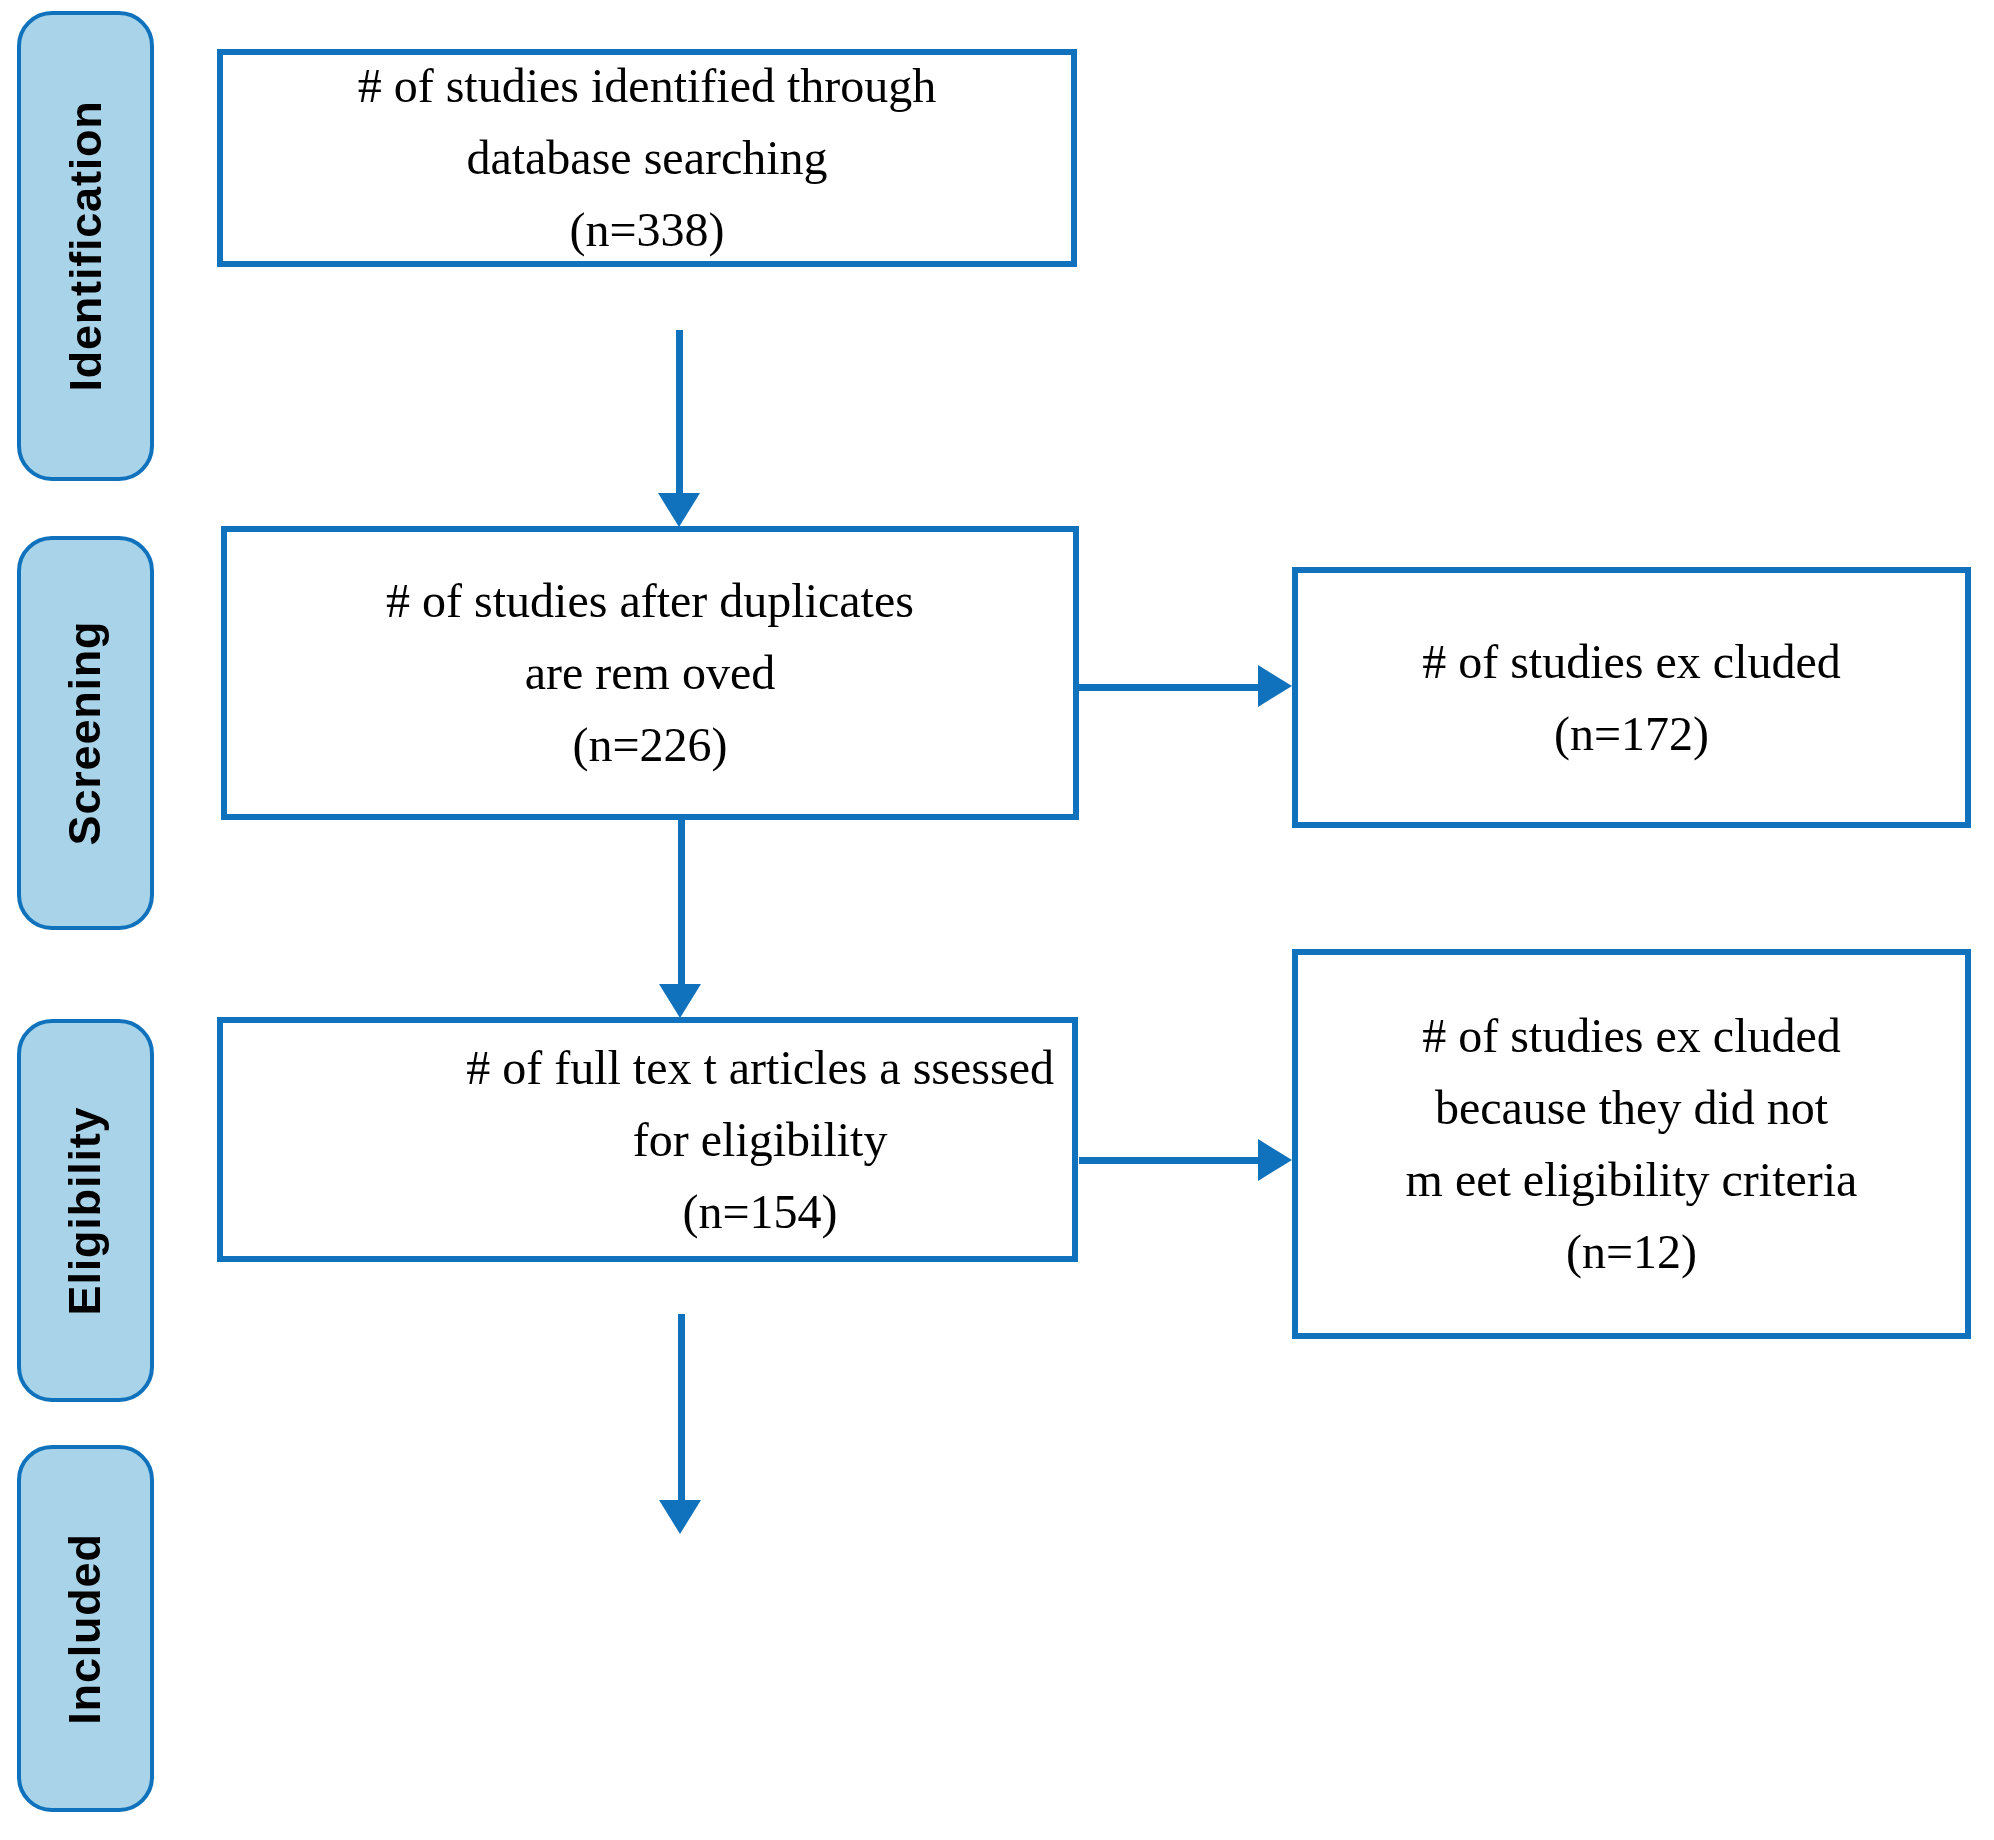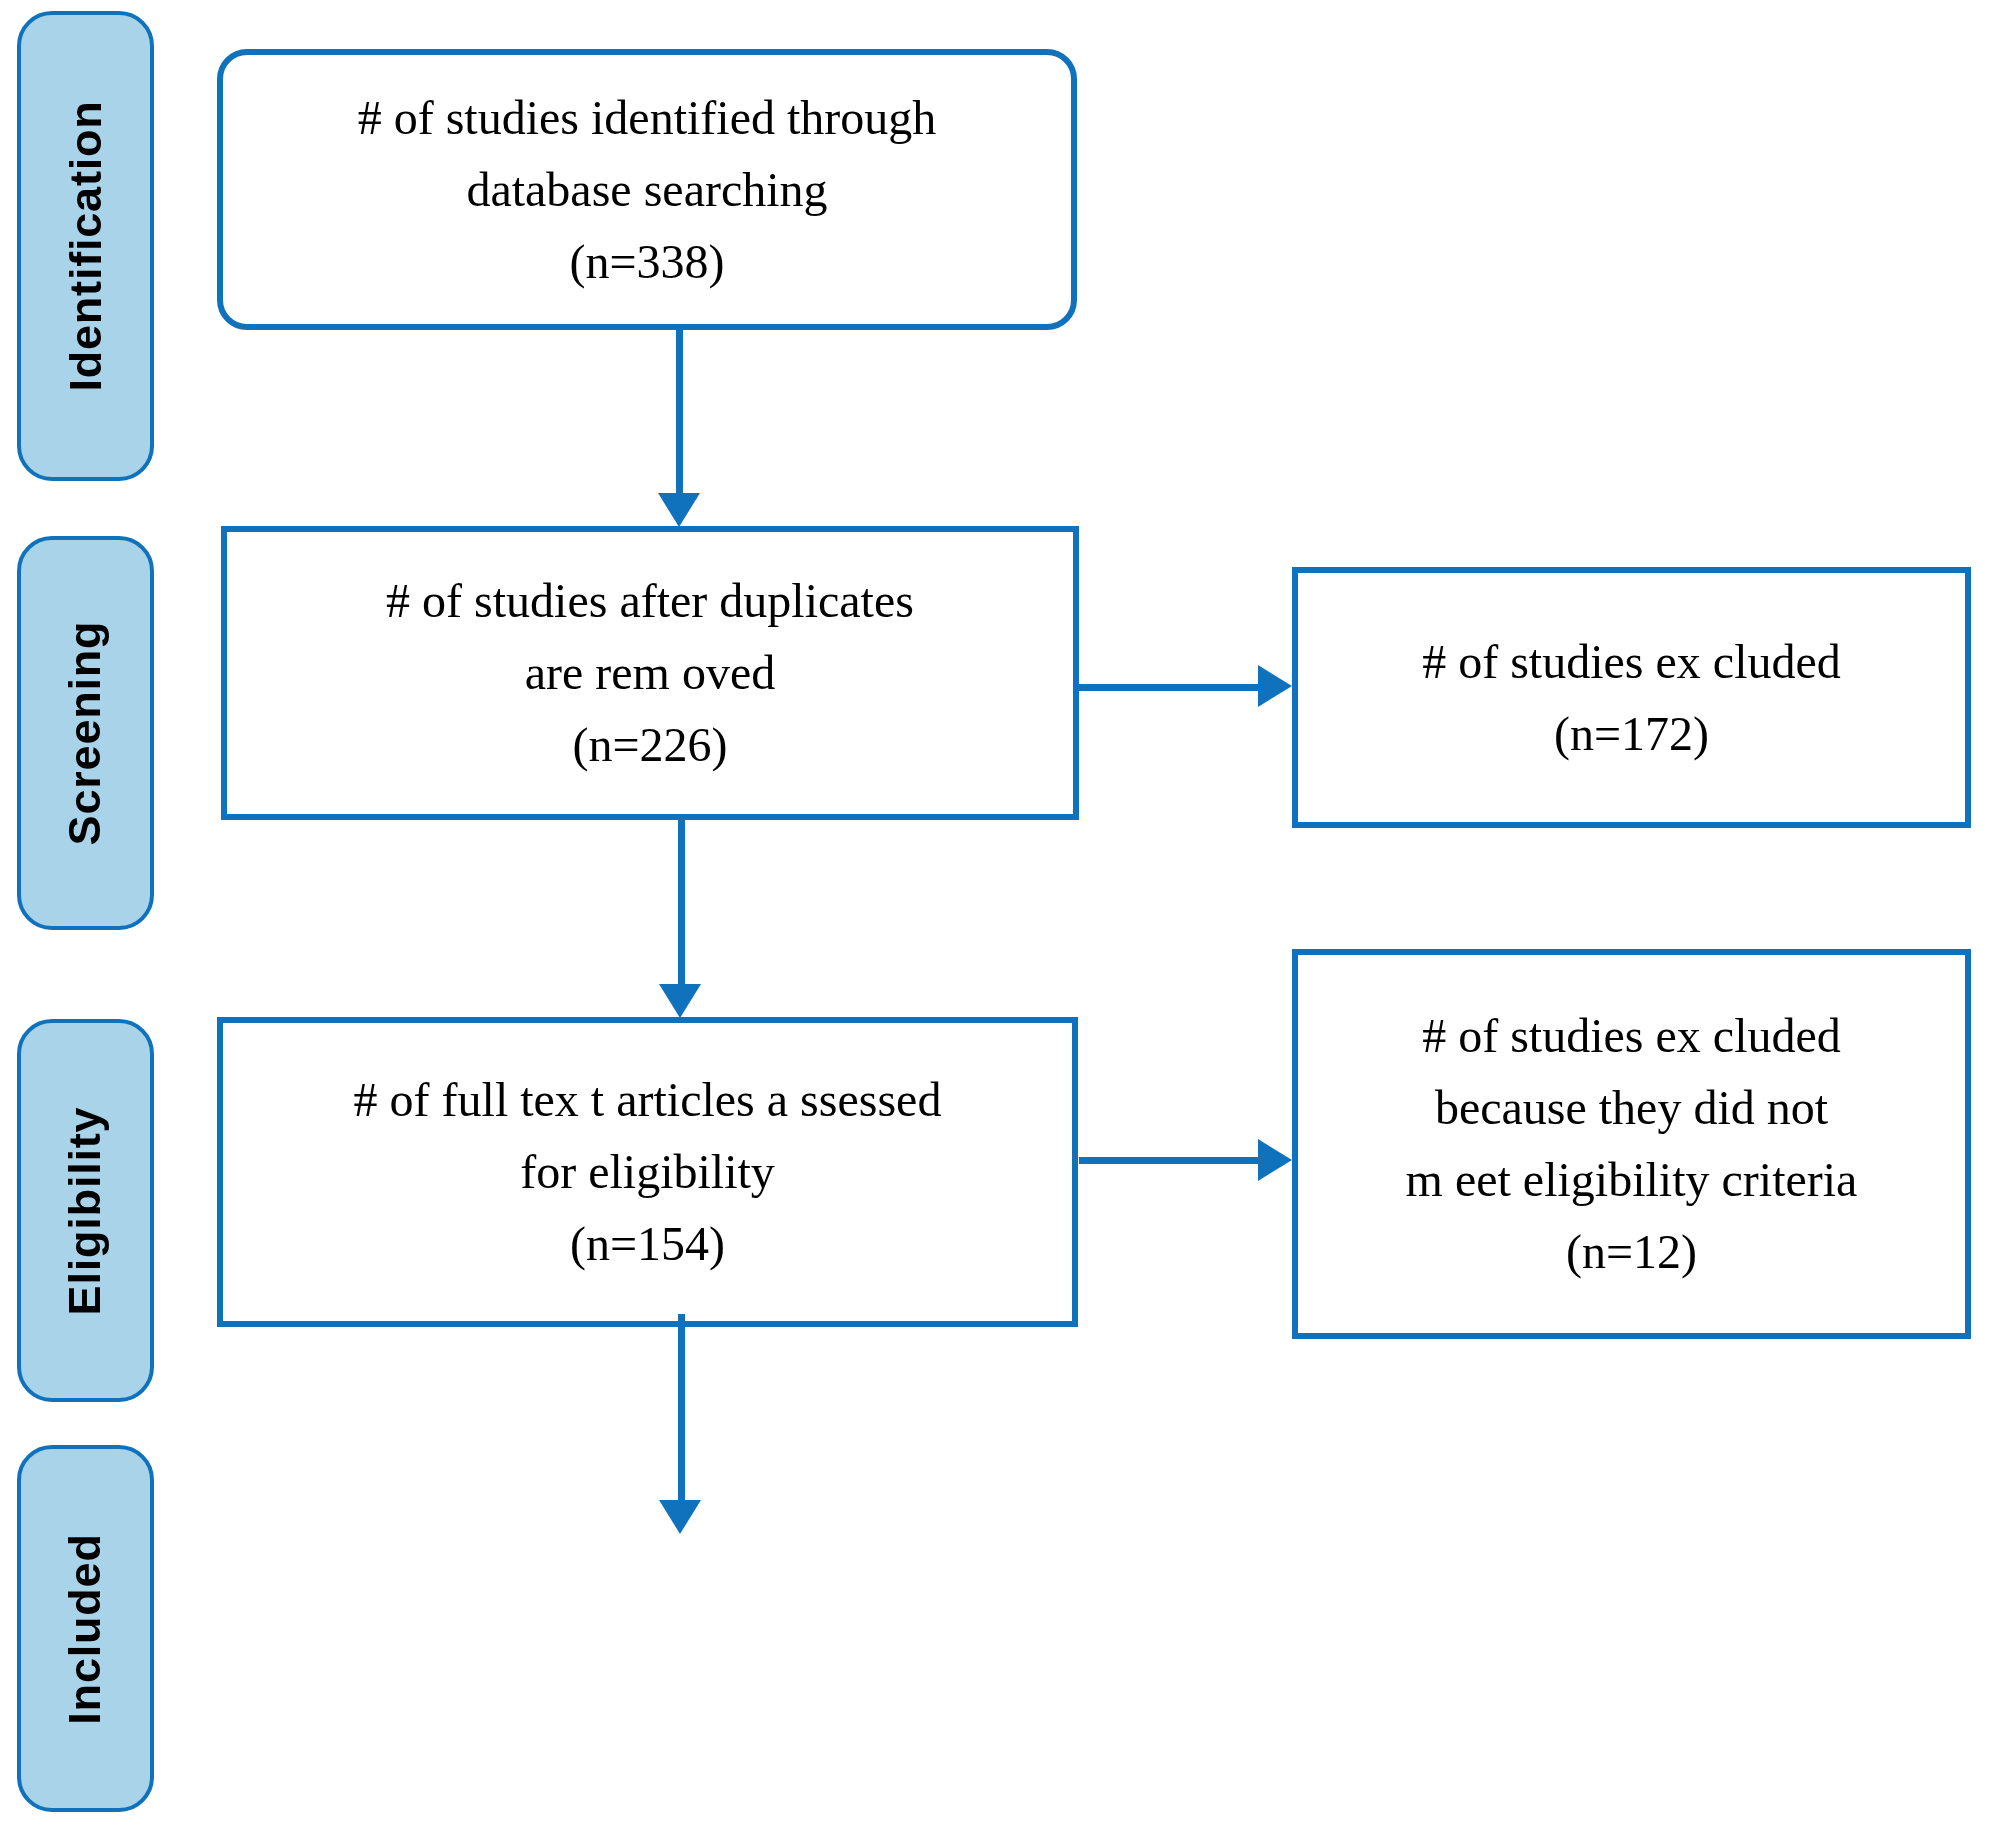--- a/index.html
+++ b/index.html
@@ -52,23 +52,23 @@
     text-align: center;
     padding: 7.5px 18px;
   }
   .fbox .btext {
     font-family: "Liberation Serif", "DejaVu Serif", serif;
     font-size: 48px;
     line-height: 1.5;
     color: #000000;
     white-space: pre-line;
   }
-  .b-identified { left: 217px;  top: 49px;   width: 860px; height: 281px; border-radius: 30px; }
+  .b-identified { left: 217px;  top: 49px;   width: 860px; height: 218px; }
   .b-dedup      { left: 221px;  top: 526px;  width: 858px; height: 294px; }
-  .b-fulltext   { left: 217px;  top: 1017px; width: 861px; height: 310px; }
+  .b-fulltext   { left: 217px;  top: 1017px; width: 861px; height: 245px; justify-content: flex-end; }
   .b-included   { left: 217px;  top: 1534px; width: 862px; height: 284px; }
   .b-excl1      { left: 1292px; top: 567px;  width: 679px;  height: 261px; }
   .b-excl2      { left: 1292px; top: 949px; width: 679px;  height: 390px; }
 
   
   .arrow { position: absolute; }
   .shaft-v { position: absolute; background: #1072bc; width: 6.8px; }
   .shaft-h { position: absolute; background: #1072bc; height: 6.8px; }
   .head-down {
     position: absolute;

